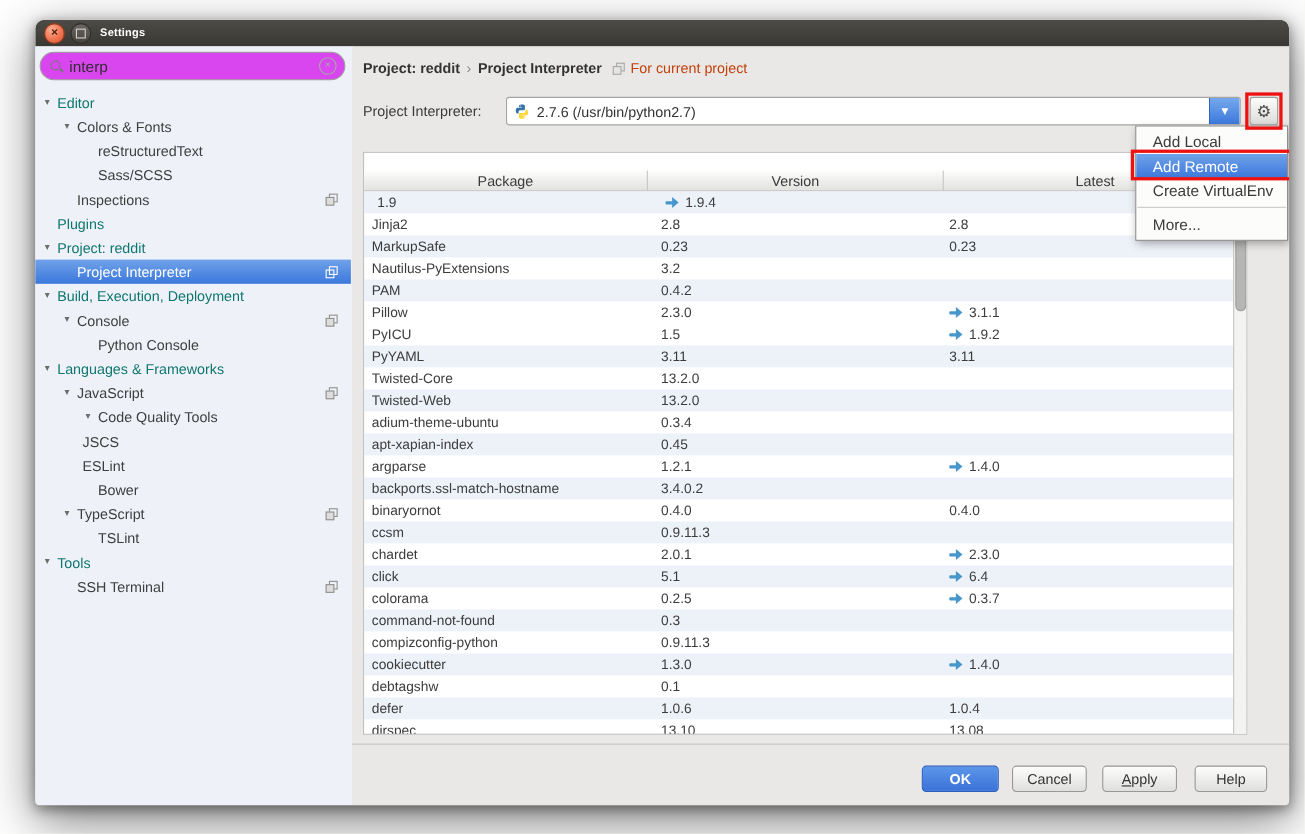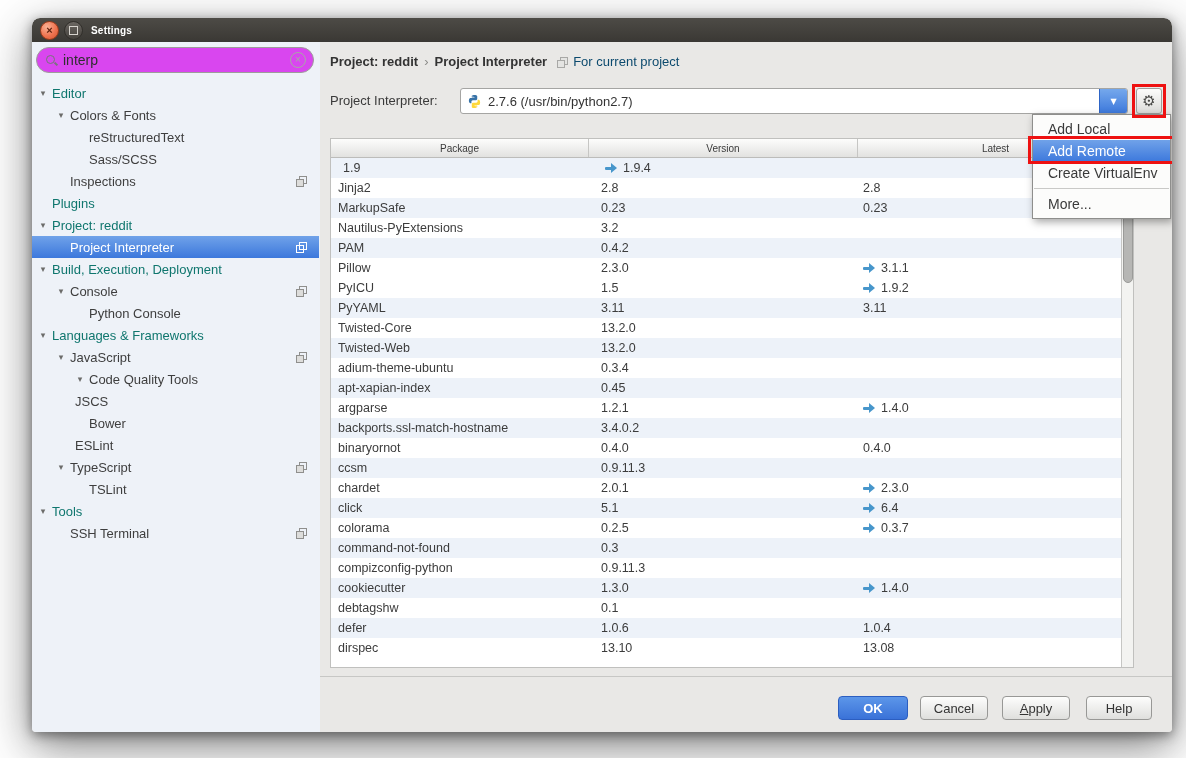--- a/index.html
+++ b/index.html
@@ -52,42 +52,42 @@
     border:1px solid #8f8f8d;background:transparent;}
   .dup-icon::after{content:"";position:absolute;left:0;bottom:0;width:6px;height:6px;
     border:1px solid #8f8f8d;background:#dddddb;}
   .tree-row.selected .dup-icon::before,.tree-row.selected .dup-icon::after{border-color:#fff;background:transparent;}
   
   .main{position:absolute;left:288px;top:24px;right:0;bottom:0;background:#e9e8e6;}
   .breadcrumb{position:absolute;left:10px;top:10px;height:20px;line-height:20px;font-size:13px;
     color:#333;display:flex;align-items:center;white-space:nowrap;}
   .bc-bold{font-weight:bold;}
   .bc-sep{color:#8a8a88;margin:0 6px;font-size:13px;}
-  .bc-note{color:#0c4a6e;margin-left:10px;display:flex;align-items:center;}
+  .bc-note{color:#c2410c;margin-left:10px;display:flex;align-items:center;}
   .bc-note .dup-icon{margin:0 5px 0 0;}
   .bc-note .dup-icon::before,.bc-note .dup-icon::after{border-color:#a8a8a6;background:#e4e4e2;}
   .interp-label{position:absolute;left:10px;top:46px;height:26px;line-height:26px;font-size:13px;color:#3a3a3a;}
   .combo{position:absolute;left:140px;top:46px;width:668px;height:26px;background:#fff;
     border:1px solid #a5a5a3;border-radius:3px;box-sizing:border-box;display:flex;align-items:center;}
   .py-icon{margin-left:6px;flex:none;display:flex;}
   .combo-text{font-size:13px;color:#333;margin-left:6px;white-space:nowrap;}
   .combo-arrow{margin-left:auto;width:27px;align-self:stretch;background:linear-gradient(#75a8ec,#3d79dc);
     border-left:1px solid #2e65c6;border-radius:0 2px 2px 0;display:flex;align-items:center;
     justify-content:center;color:#fff;font-size:8px;font-family:"DejaVu Sans",sans-serif;}
   .gear-btn{position:absolute;left:816px;top:46px;width:26px;height:26px;box-sizing:border-box;
     background:linear-gradient(#fcfcfb,#dcdcda);border:1px solid #9e9e9c;border-radius:3px;
     display:flex;align-items:center;justify-content:center;font-size:15px;color:#4a4a48;
     font-family:"DejaVu Sans",sans-serif;}
   .redbox-gear{position:absolute;left:812px;top:42px;width:34px;height:34px;box-sizing:border-box;
     border:3px solid #ee1111;z-index:7;pointer-events:none;}
   
   .pkg-table{position:absolute;left:10px;top:96px;width:804px;height:530px;background:#fff;
     border:1px solid #c0c0be;box-sizing:border-box;overflow:hidden;}
   .tbl-header{display:flex;height:18px;background:linear-gradient(#fdfdfc,#e2e2e0);
-    border-bottom:1px solid #bcbcba;font-size:10px;color:#3a3a3a;}
+    border-bottom:1px solid #bcbcba;font-size:13px;color:#3a3a3a;margin-top:16px;}
   .th{display:flex;align-items:center;justify-content:center;box-sizing:border-box;}
   .th1{width:258px;border-right:1px solid #c6c6c4;}
   .th2{width:269px;border-right:1px solid #c6c6c4;}
   .th3{flex:1;}
   .tbl-body{position:relative;}
   .trow{display:flex;height:20px;align-items:center;font-size:12.5px;color:#3c3c3c;}
   .trow.alt{background:#edf2f9;}
   .c{box-sizing:border-box;white-space:nowrap;overflow:hidden;}
   .c1{width:258px;padding-left:7px;}
   .c2{width:269px;padding-left:12px;}
@@ -201,27 +201,27 @@
             <span class="dup-icon"></span>
           </div>
           <div class="tree-row lv2">
             <span class="tri">▾</span>
             <span class="tlabel">Code Quality Tools</span>
           </div>
           <div class="tree-row lv3">
             <span class="tri" style="visibility: hidden;">▾</span>
             <span class="tlabel">JSCS</span>
           </div>
+          <div class="tree-row lv3">
+            <span class="tri" style="visibility: hidden;">▾</span>
+            <span class="tlabel">ESLint</span>
+          </div>
           <div class="tree-row lv2">
             <span class="tri" style="visibility: hidden;">▾</span>
             <span class="tlabel">Bower</span>
-          </div>
-          <div class="tree-row lv3">
-            <span class="tri" style="visibility: hidden;">▾</span>
-            <span class="tlabel">ESLint</span>
           </div>
           <div class="tree-row lv1">
             <span class="tri">▾</span>
             <span class="tlabel">TypeScript</span>
             <span class="dup-icon"></span>
           </div>
           <div class="tree-row lv2">
             <span class="tri" style="visibility: hidden;">▾</span>
             <span class="tlabel">TSLint</span>
           </div>

